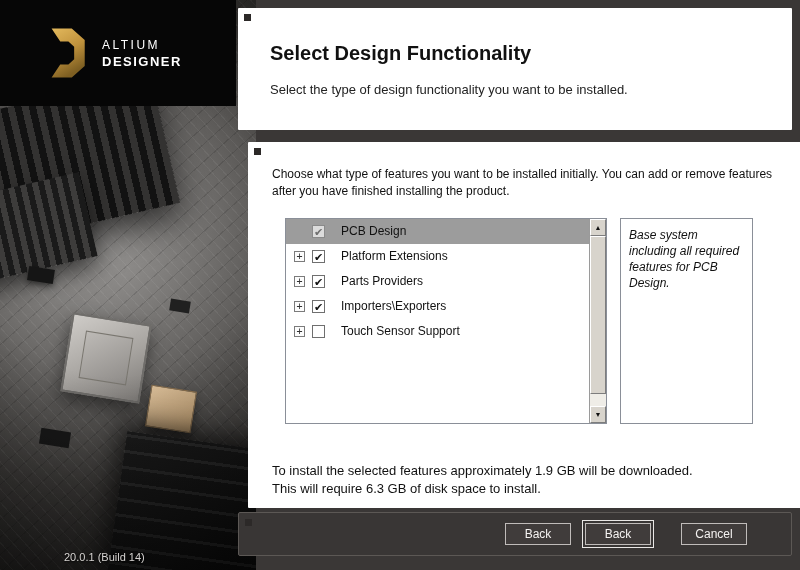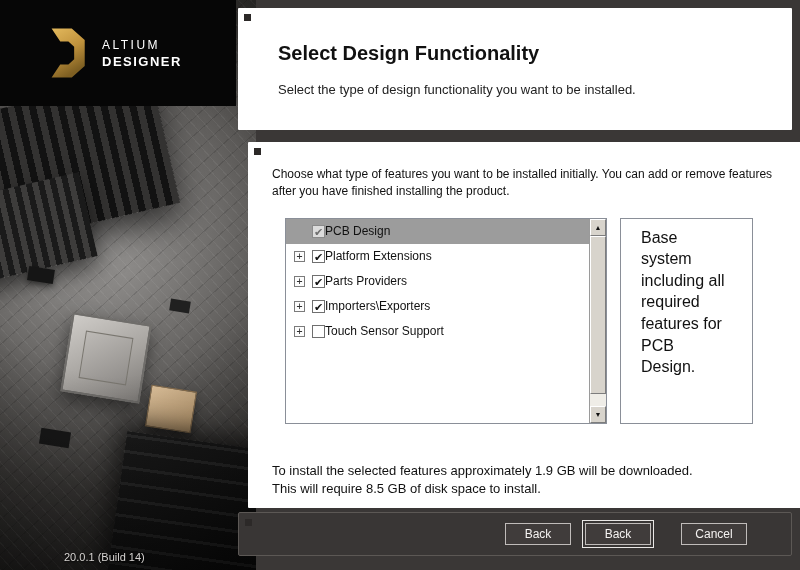--- a/index.html
+++ b/index.html
@@ -77,21 +77,21 @@
   .version {
     position:absolute; left:64px; bottom:7px; z-index:3;
     color:#d6d3d1; font-size:11px; text-shadow:0 1px 2px #000;
   }
 
   
   .panel { position:absolute; background:#ffffff; border-radius:1px; }
   .corner-sq { position:absolute; left:6px; top:6px; width:7px; height:7px; background:#2c2928; }
 
   
-  .header-panel { left:238px; top:8px; width:554px; height:122px; padding:34px 28px 0 40px; }
+  .header-panel { left:238px; top:8px; width:554px; height:122px; padding:34px 28px 0 32px; }
   .page-title { font-size:20px; font-weight:700; color:#111111; }
   .page-subtitle { margin-top:17px; font-size:13px; color:#222222; }
 
   
   .content-panel { left:248px; top:142px; width:554px; height:366px; padding:24px 24px 0 24px; }
   .instructions { font-size:12px; color:#111111; line-height:1.4; width:506px; }
 
   .selector-area { display:flex; margin-top:18px; margin-left:13px; }
 
   .feature-list {
@@ -107,42 +107,42 @@
     font-size:10px; line-height:9px; text-align:center; color:#333;
     font-family:"DejaVu Sans Mono", monospace;
   }
   .expander.hidden { visibility:hidden; }
   .checkbox {
     width:13px; height:13px; flex:0 0 auto; margin-left:7px;
     border:1px solid #6f6f6f; background:#ffffff;
     font-size:11px; line-height:12px; text-align:center; color:#111;
   }
   .checkbox.gray { background:#dcdcdc; color:#6e6e6e; border-color:#8a8a8a; }
-  .feature-label { margin-left:0; font-size:12px; color:#111111; white-space:nowrap; }
+  .feature-label { margin-left:16px; font-size:12px; color:#111111; white-space:nowrap; }
 
   .scrollbar {
     position:absolute; top:0; right:0; width:17px; height:100%;
     background:#efede7; border-left:1px solid #9a9a9a;
   }
   .sb-btn {
     position:absolute; left:0; width:16px; height:17px;
     background:#d8d4cc; border:1px solid; border-color:#ffffff #7d7d7d #7d7d7d #ffffff;
     font-size:7px; color:#111; display:flex; align-items:center; justify-content:center;
   }
   .sb-up { top:0; }
   .sb-down { bottom:0; }
   .sb-thumb {
     position:absolute; left:0; top:17px; width:16px; height:calc(100% - 34px - 12px);
     background:#d8d4cc; border:1px solid; border-color:#ffffff #7d7d7d #7d7d7d #ffffff;
   }
 
   .description-box {
     width:133px; height:206px; margin-left:13px;
     border:1px solid #8a8f98; background:#ffffff;
-    padding:8px 20px; font-size:16px; color:#111; line-height:1.35;
+    padding:8px 8px; font-size:12px; color:#111; line-height:1.35;font-style:italic;
   }
 
   .notes { margin-top:38px; margin-left:0; font-size:13px; color:#111; line-height:1.45; }
 
   
   .footer-panel {
     left:238px; top:512px; width:554px; height:44px;
     background:#393635; border:1px solid #5c5855; border-radius:2px;
     display:flex; align-items:center; justify-content:flex-end;
     padding-right:44px; gap:14px; position:absolute;
@@ -238,21 +238,21 @@
         <div class="sb-btn sb-up">▲</div>
         <div class="sb-thumb"></div>
         <div class="sb-btn sb-down">▼</div>
       </div>
     </div>
     <div class="description-box">Base system including all required features for PCB Design.</div>
   </div>
 
   <div class="notes">
     <div>To install the selected features approximately 1.9 GB will be downloaded.</div>
-    <div>This will require 8.5 GB of disk space to install.</div>
+    <div>This will require 6.3 GB of disk space to install.</div>
   </div>
 </div>
 
 <div class="footer-panel">
   <div class="corner-sq"></div>
   <button class="btn">Back</button>
   <button class="btn focused">Back</button>
   <button class="btn btn-cancel">Cancel</button>
 </div>
 

